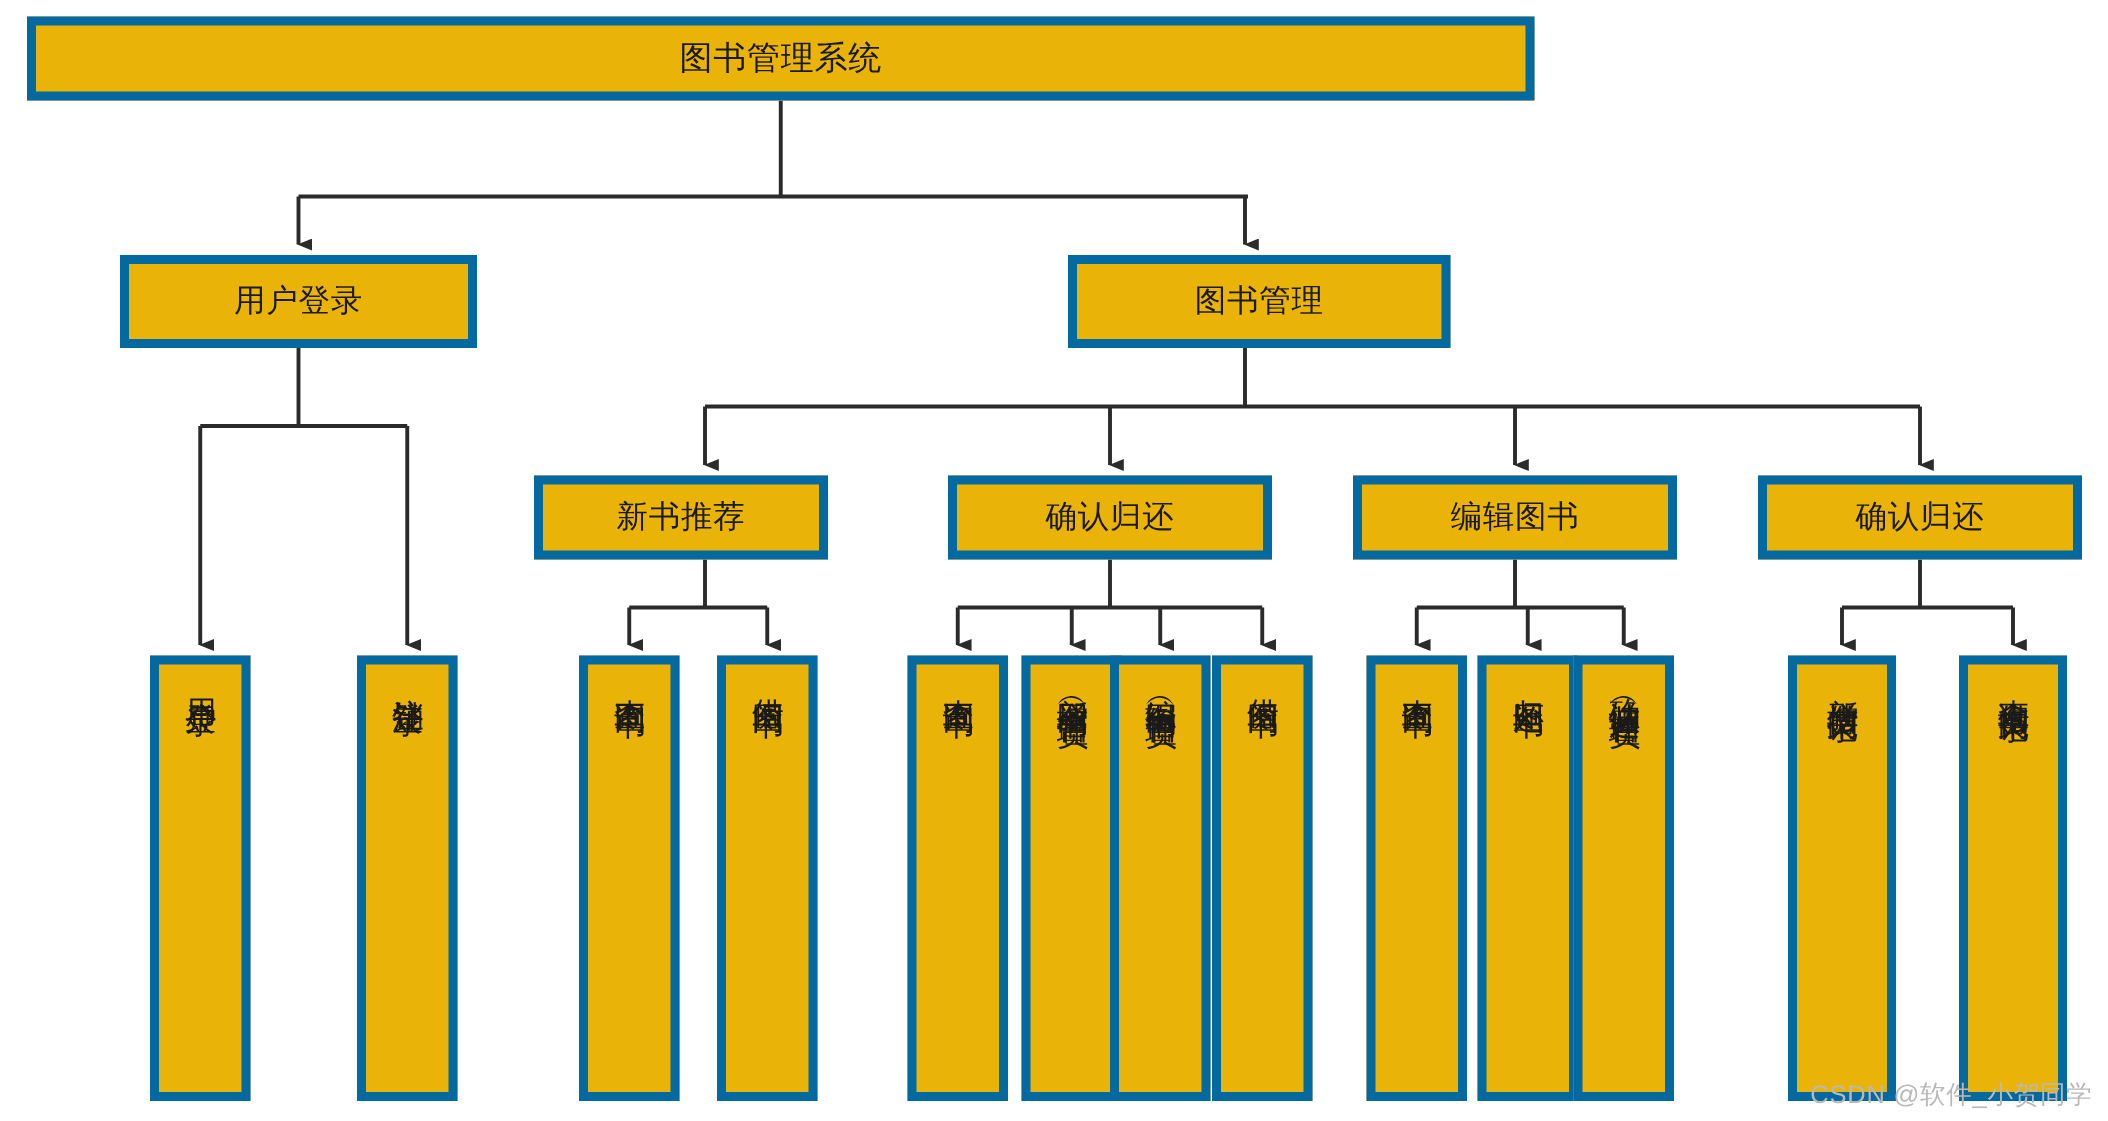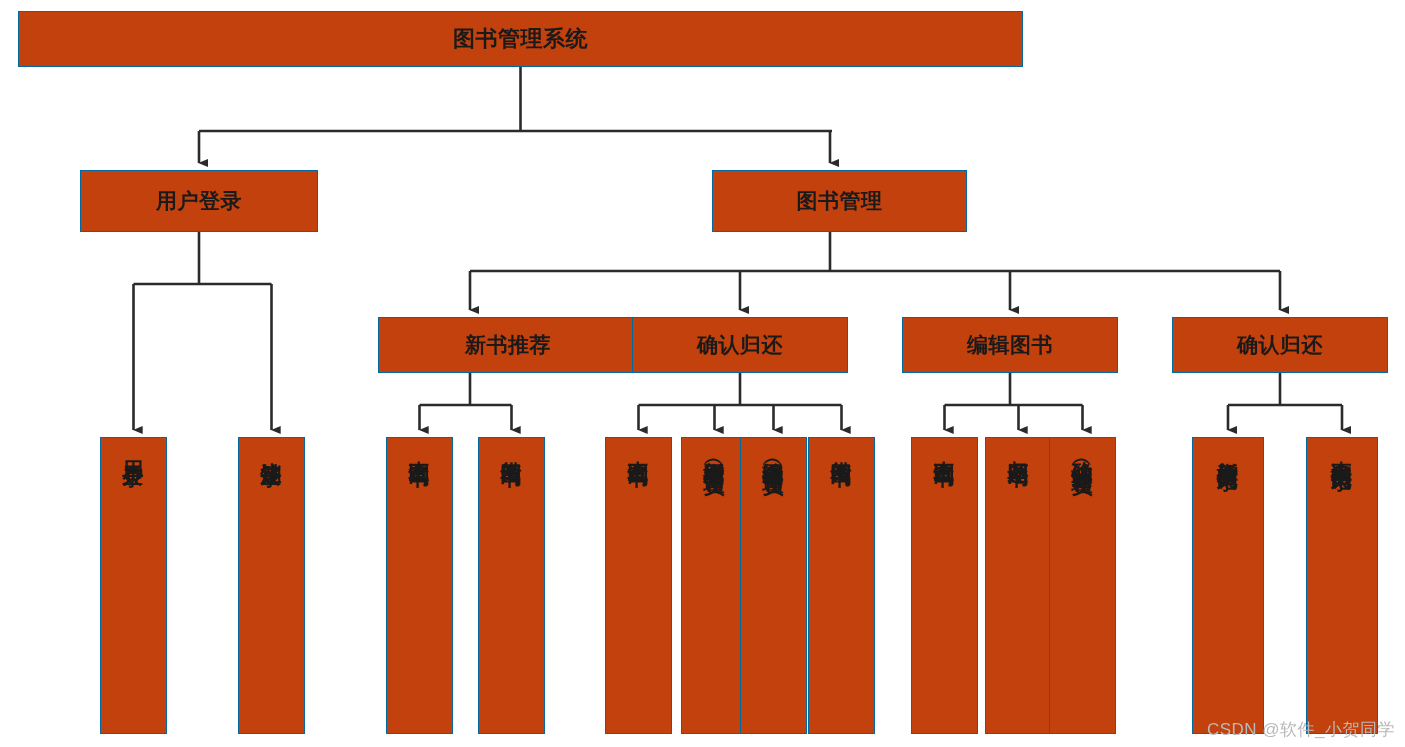--- a/index.html
+++ b/index.html
@@ -16,27 +16,26 @@
   }
   #diagram-root {
     position: absolute;
     left: 0;
     top: 0;
     width: 1405px;
     height: 747px;
   }
   .node-box {
     position: absolute;
-    background: #c2410c;
-    border: 1px solid #0369a1;
+    background: #eab308;
+    border: 6px solid #0369a1;
     box-sizing: border-box;
     display: flex;
     align-items: center;
     justify-content: center;
-    font-weight: bold;
   }
   .node-label {
     color: #1a1a1a;
     font-size: 21px;
     line-height: 1.15;
     letter-spacing: 0.5px;
     white-space: nowrap;
   }
   .node-root .node-label { font-size: 22px; }
   .node-leaf {
@@ -129,21 +128,21 @@
     <span class="node-label">图书管理系统</span>
   </div>
 
   <div class="node-box node-level2" style="left:80px; top:170px; width:238px; height:62px;">
     <span class="node-label">用户登录</span>
   </div>
   <div class="node-box node-level2" style="left:712px; top:170px; width:255px; height:62px;">
     <span class="node-label">图书管理</span>
   </div>
 
-  <div class="node-box node-level3" style="left:378px; top:317px; width:260px; height:56px;">
+  <div class="node-box node-level3" style="left:356px; top:317px; width:196px; height:56px;">
     <span class="node-label">新书推荐</span>
   </div>
   <div class="node-box node-level3" style="left:632px; top:317px; width:216px; height:56px;">
     <span class="node-label">确认归还</span>
   </div>
   <div class="node-box node-level3" style="left:902px; top:317px; width:216px; height:56px;">
     <span class="node-label">编辑图书</span>
   </div>
   <div class="node-box node-level3" style="left:1172px; top:317px; width:216px; height:56px;">
     <span class="node-label">确认归还</span>

